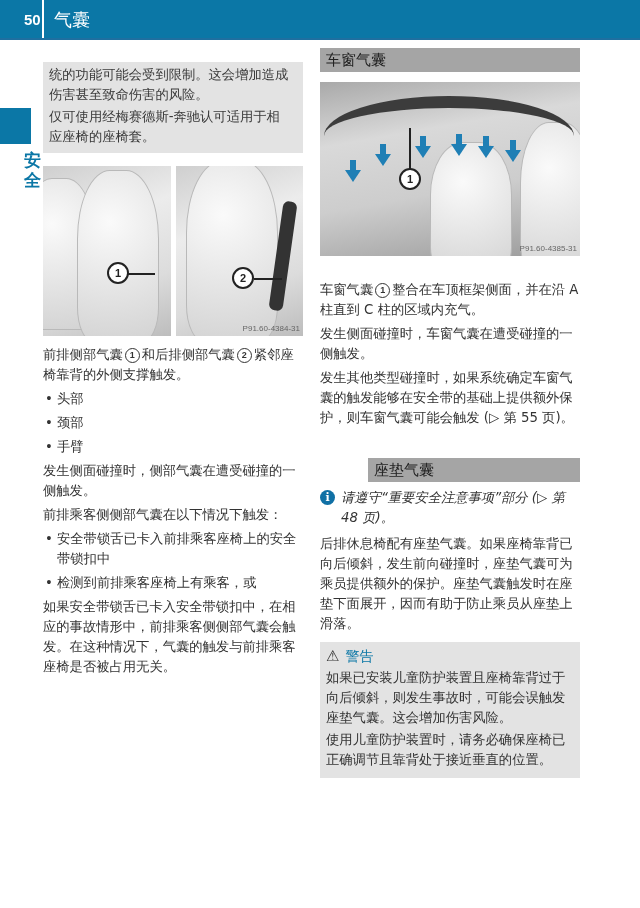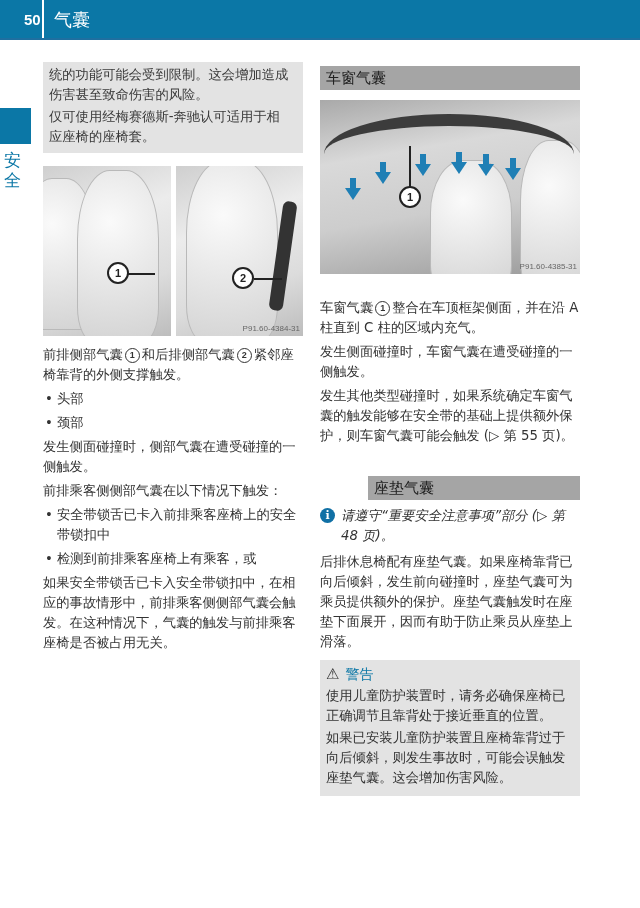--- a/index.html
+++ b/index.html
@@ -12,25 +12,25 @@
       background: #0b77a6; border-bottom: 2px solid #1e6fa0;
     }
     .page-num {
       position: absolute; left: 24px; top: 11px; color: #fff; font-weight: bold; font-size: 15px;
       font-family: "Liberation Sans", sans-serif;
     }
     .header-divider { position: absolute; left: 42px; top: 0; width: 2px; height: 38px; background: #fff; }
     .header-title { position: absolute; left: 54px; top: 8px; color: #fff; font-size: 18px; }
     .side-tab { position: absolute; left: 0; top: 108px; width: 31px; height: 36px; background: #0b77a6; }
     .side-label {
-      position: absolute; left: 4px; top: 150px; width: 20px; color: #0b77a6; font-size: 17px;
-      line-height: 20px; font-weight: normal;
+      position: absolute; left: 24px; top: 150px; width: 20px; color: #0b77a6; font-size: 17px;
+      line-height: 20px; font-weight: bold;
     }
     .col-left { position: absolute; left: 43px; top: 62px; width: 260px; }
-    .col-right { position: absolute; left: 320px; top: 66px; width: 260px; }
+    .col-right { position: absolute; left: 320px; top: 48px; width: 260px; }
     .graybox {
       background: #e3e3e3; padding: 3px 6px 4px 6px; font-size: 13.3px; line-height: 20px; color: #3a3a3a;
     }
     .graybox p { margin: 0 4px 2px 0; }
     .photos { position: relative; height: 170px; margin-top: 13px; }
     .photo {
       position: absolute; top: 0; height: 170px; background: linear-gradient(160deg,#cfcfcf 0%,#ececec 35%,#dcdcdc 70%,#bdbdbd 100%);
       overflow: hidden;
     }
     .photo-1 { left: 0; width: 128px; }
@@ -120,20 +120,21 @@
       <span class="photo-code">P91.60-4384-31</span>
     </div>
   </div>
 
   <div class="text" style="margin-top:9px;">
     <p>
       <span>前排侧部气囊</span><span class="num-circle">1</span><span>和后排侧部气囊</span><span class="num-circle">2</span><span>紧邻座椅靠背的外侧支撑触发。</span>
     </p>
     <div class="bullet">头部</div>
     <div class="bullet">颈部</div>
+    <div class="bullet">手臂</div>
     <p>发生侧面碰撞时，侧部气囊在遭受碰撞的一侧触发。</p>
     <p>前排乘客侧侧部气囊在以下情况下触发：</p>
     <div class="bullet">安全带锁舌已卡入前排乘客座椅上的安全带锁扣中</div>
     <div class="bullet">检测到前排乘客座椅上有乘客，或</div>
     <p>如果安全带锁舌已卡入安全带锁扣中，在相应的事故情形中，前排乘客侧侧部气囊会触发。在这种情况下，气囊的触发与前排乘客座椅是否被占用无关。</p>
   </div>
 </div>
 
 <div class="col-right">
   <div class="section-head">车窗气囊</div>
@@ -180,16 +181,16 @@
 
   <div class="text">
     <p>后排休息椅配有座垫气囊。如果座椅靠背已向后倾斜，发生前向碰撞时，座垫气囊可为乘员提供额外的保护。座垫气囊触发时在座垫下面展开，因而有助于防止乘员从座垫上滑落。</p>
   </div>
 
   <div class="warning">
     <div class="warn-head">
       <span class="warn-tri">⚠</span>
       <span>警告</span>
     </div>
+    <p>如果已安装儿童防护装置且座椅靠背过于向后倾斜，则发生事故时，可能会误触发座垫气囊。这会增加伤害风险。</p>
     <p>使用儿童防护装置时，请务必确保座椅已正确调节且靠背处于接近垂直的位置。</p>
-    <p>如果已安装儿童防护装置且座椅靠背过于向后倾斜，则发生事故时，可能会误触发座垫气囊。这会增加伤害风险。</p>
   </div>
 </div>
 
 </body></html>

